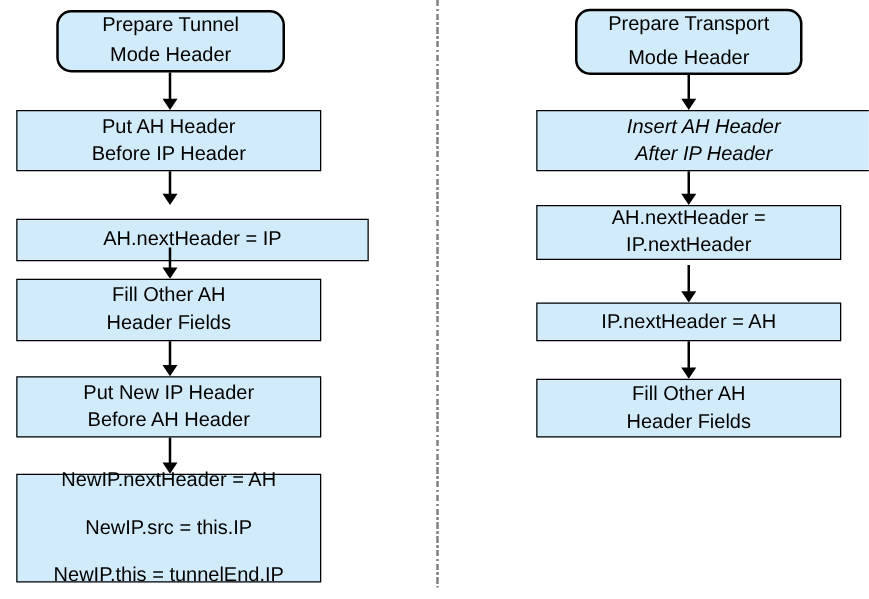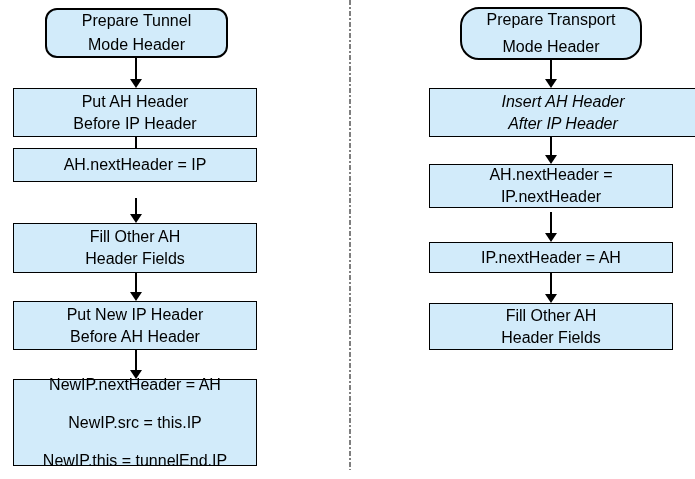--- a/index.html
+++ b/index.html
@@ -75,21 +75,21 @@
   <div class="node" style="left:13px; top:88px; width:244px; height:49px;">
     <div class="line">Put AH Header</div>
     <div class="line">Before IP Header</div>
   </div>
 
   <div class="arrow" style="left:130px; top:137px; height:27px;">
     <div class="shaft"></div>
     <div class="head"></div>
   </div>
 
-  <div class="node" style="left:13px; top:148px; width:244px; height:34px;">
+  <div class="node" style="left:13px; top:175px; width:282px; height:34px;">
     <div class="line">AH.nextHeader = IP</div>
   </div>
 
   <div class="arrow" style="left:130px; top:198px; height:25px;">
     <div class="shaft"></div>
     <div class="head"></div>
   </div>
 
   <div class="node" style="left:13px; top:223px; width:244px; height:50px;">
     <div class="line">Fill Other AH</div>
@@ -110,21 +110,21 @@
     <div class="shaft"></div>
     <div class="head"></div>
   </div>
 
   <div class="node" style="left:13px; top:379px; width:244px; height:87px;gap:16px;">
     <div class="line">NewIP.nextHeader = AH</div>
     <div class="line">NewIP.src = this.IP</div>
     <div class="line">NewIP.this = tunnelEnd.IP</div>
   </div>
 
-  <div class="node rounded" style="left:460px; top:7px; width:182px; height:53px;border-radius:19px;">
+  <div class="node rounded" style="left:460px; top:7px; width:182px; height:53px;">
     <div class="line">Prepare Transport</div>
     <div class="line">Mode Header</div>
   </div>
 
   <div class="arrow" style="left:545px; top:60px; height:28px;">
     <div class="shaft"></div>
     <div class="head"></div>
   </div>
 
   <div class="node" style="left:429px; top:88px; width:268px; height:49px;font-style:italic;">

